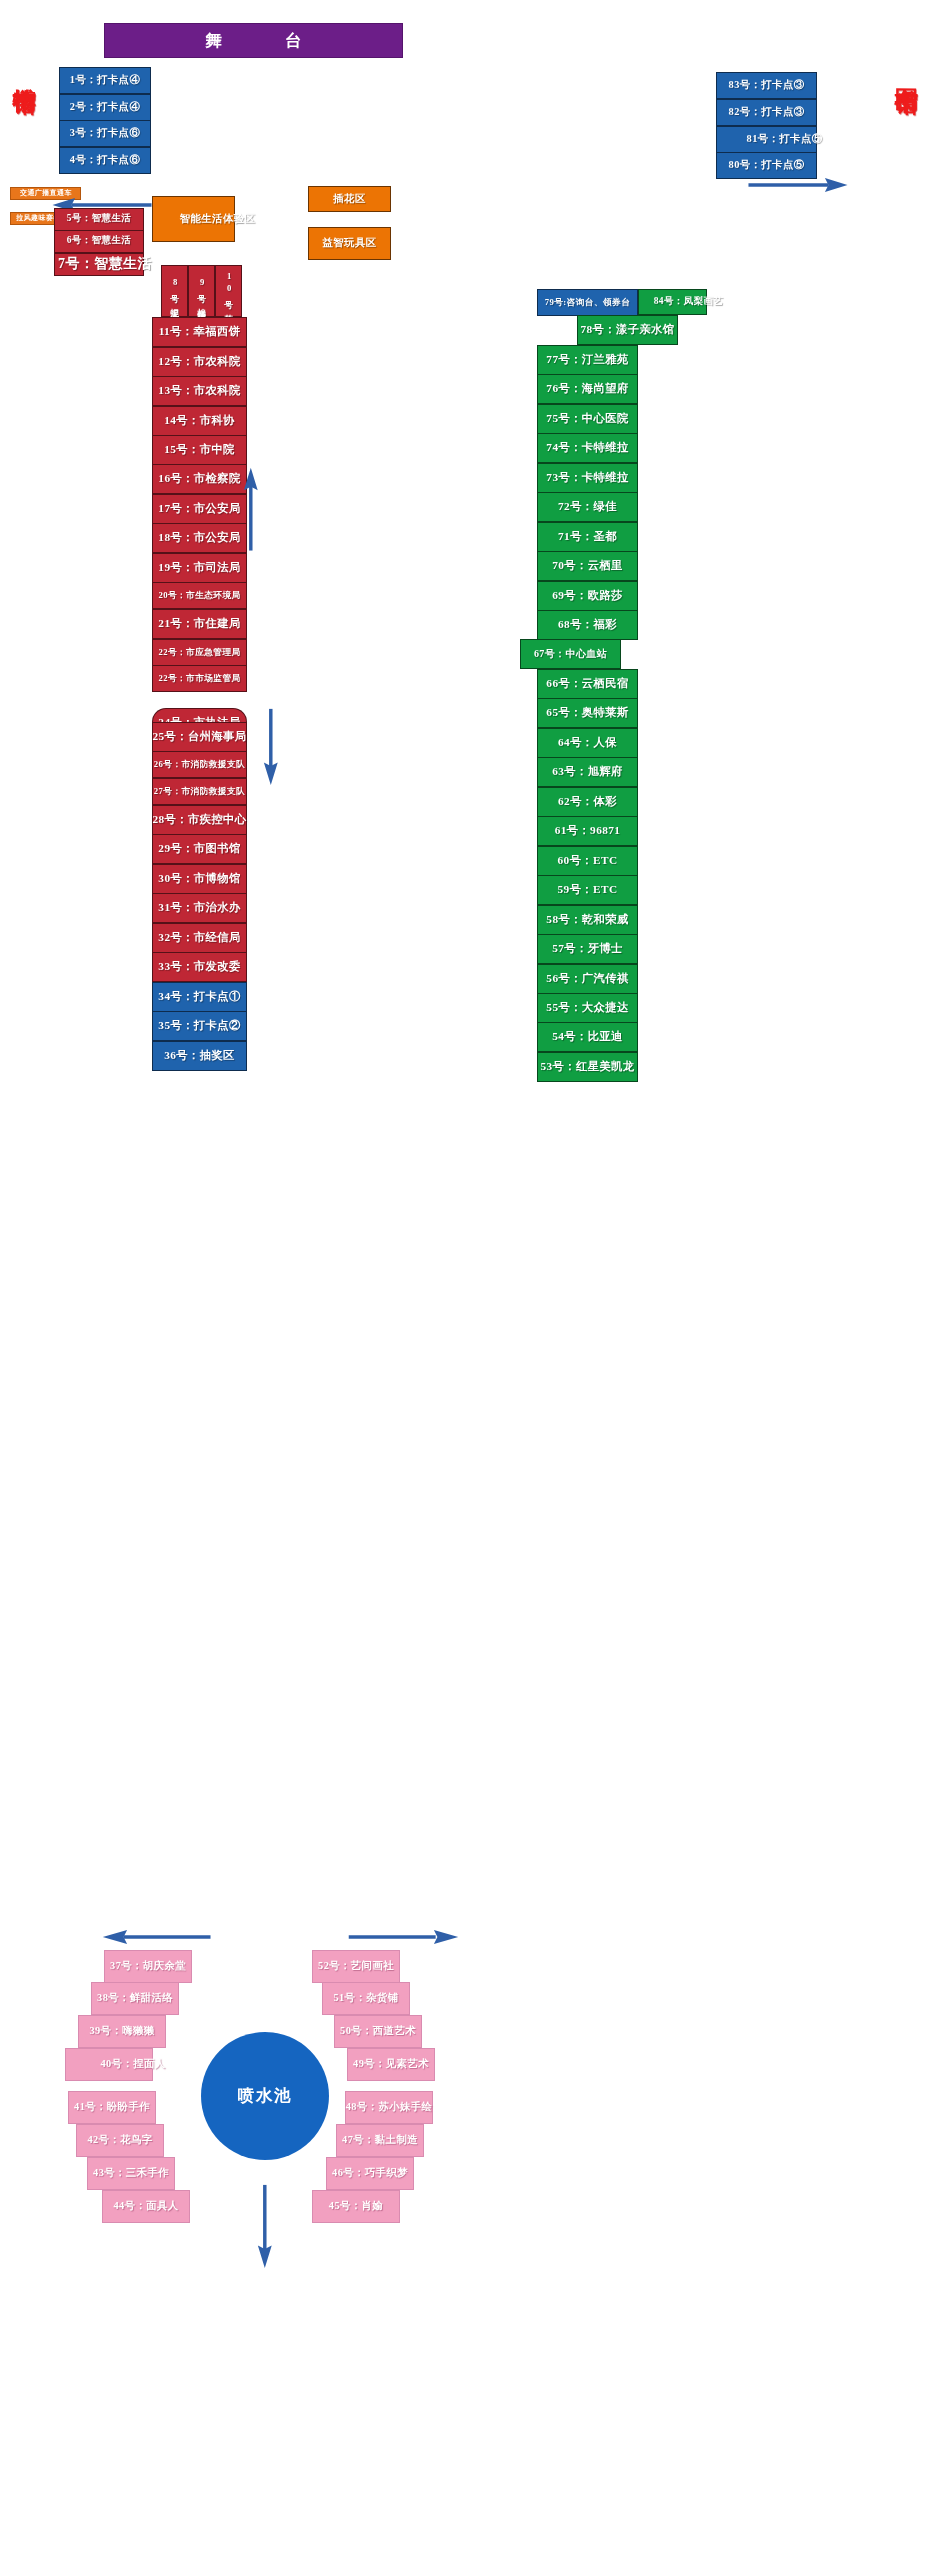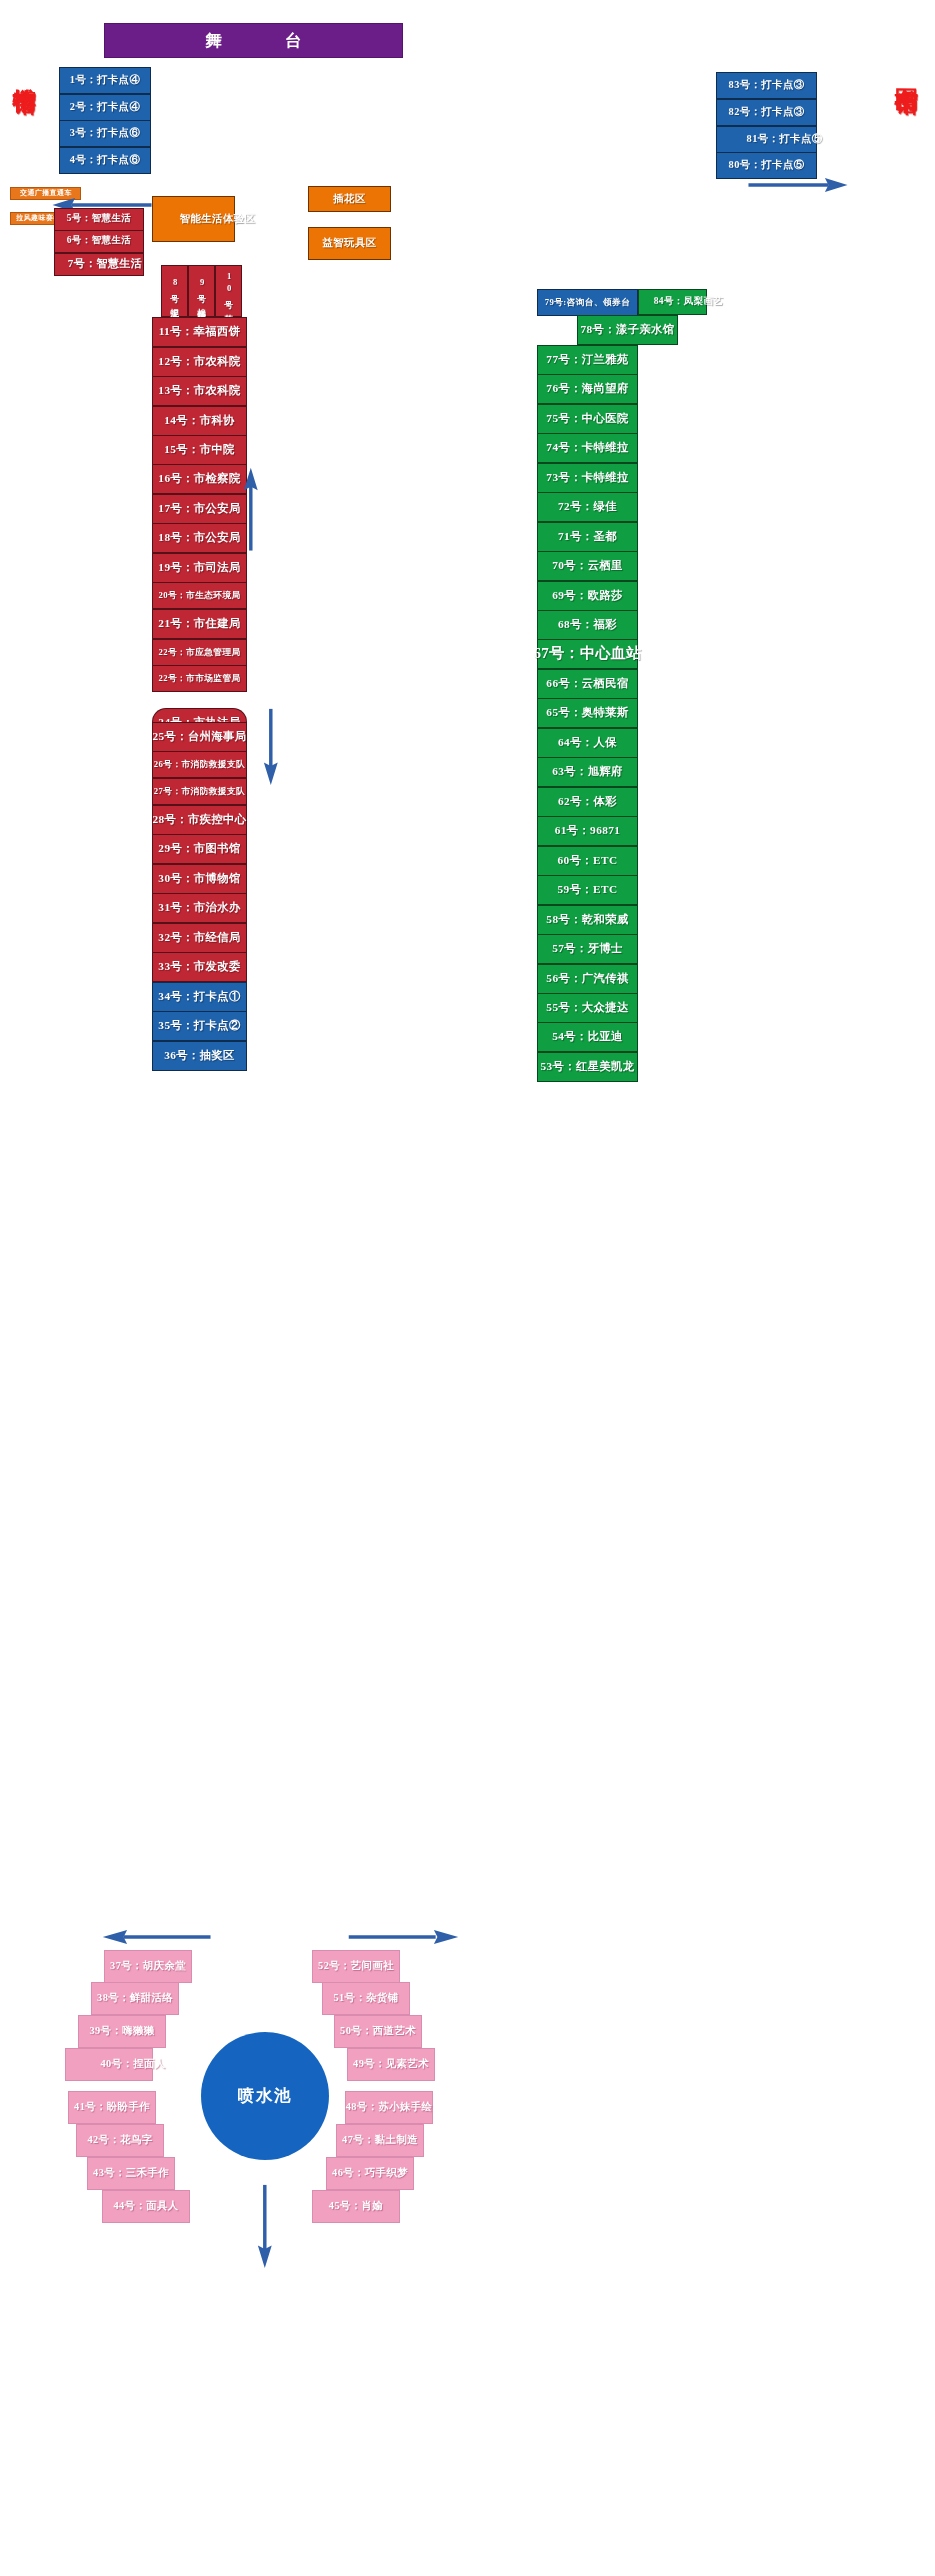--- a/index.html
+++ b/index.html
@@ -111,21 +111,21 @@
 
   <div class="arrow" style="left:49px; top:198px;">
     <svg width="106" height="14" viewBox="0 0 122 16">
       <path d="M118 8 L26 8" stroke="#2f5fa8" stroke-width="4" fill="none"></path>
       <path d="M4 8 L30 0 L26 8 L30 16 Z" fill="#2f5fa8"></path>
     </svg>
   </div>
 
   <div class="cell red" style="left:54px; top:208px; width:90px; height:22.5px; font-size:9.5px;">5号：智慧生活</div>
   <div class="cell red" style="left:54px; top:230px; width:90px; height:22.5px; font-size:9.5px;">6号：智慧生活</div>
-  <div class="cell red" style="left:54px; top:253px; width:90px; height:22.5px; font-size:11px;padding-left:12px;">7号：智慧生活</div>
+  <div class="cell red" style="left:54px; top:253px; width:90px; height:22.5px; font-size:14px;padding-left:12px;">7号：智慧生活</div>
 
   <div class="cell blue" style="left:716px; top:72px; width:101px; height:27px; font-size:10.4px;">83号：打卡点③</div>
   <div class="cell blue" style="left:716px; top:99px; width:101px; height:27px; font-size:10.4px;">82号：打卡点③</div>
   <div class="cell blue" style="left:716px; top:126px; width:101px; height:27px; font-size:10.4px;padding-left:36px;">81号：打卡点⑤</div>
   <div class="cell blue" style="left:716px; top:152px; width:101px; height:27px; font-size:10.4px;">80号：打卡点⑤</div>
 
   <div class="arrow" style="left:745px; top:178px;">
     <svg width="106" height="14" viewBox="0 0 122 16">
       <path d="M4 8 L96 8" stroke="#2f5fa8" stroke-width="4" fill="none"></path>
       <path d="M118 8 L92 0 L96 8 L92 16 Z" fill="#2f5fa8"></path>
@@ -181,21 +181,21 @@
       <div class="cell green" style="left: 537px; top: 345px; width: 101px; height: 29.5px; font-size: 11.3px;">77号：汀兰雅苑</div>
       <div class="cell green" style="left: 537px; top: 374px; width: 101px; height: 29.5px; font-size: 11.3px;">76号：海尚望府</div>
       <div class="cell green" style="left: 537px; top: 404px; width: 101px; height: 29.5px; font-size: 11.3px;">75号：中心医院</div>
       <div class="cell green" style="left: 537px; top: 433px; width: 101px; height: 29.5px; font-size: 11.3px;">74号：卡特维拉</div>
       <div class="cell green" style="left: 537px; top: 463px; width: 101px; height: 29.5px; font-size: 11.3px;">73号：卡特维拉</div>
       <div class="cell green" style="left: 537px; top: 492px; width: 101px; height: 29.5px; font-size: 11.3px;">72号：绿佳</div>
       <div class="cell green" style="left: 537px; top: 522px; width: 101px; height: 29.5px; font-size: 11.3px;">71号：圣都</div>
       <div class="cell green" style="left: 537px; top: 551px; width: 101px; height: 29.5px; font-size: 11.3px;">70号：云栖里</div>
       <div class="cell green" style="left: 537px; top: 581px; width: 101px; height: 29.5px; font-size: 11.3px;">69号：欧路莎</div>
       <div class="cell green" style="left: 537px; top: 610px; width: 101px; height: 29.5px; font-size: 11.3px;">68号：福彩</div>
-      <div class="cell green" style="left: 537px; top: 639px; width: 101px; height: 29.5px; font-size: 15px;">67号：中心血站</div>
+      <div class="cell green" style="left: 520px; top: 639px; width: 101px; height: 29.5px; font-size: 10px;">67号：中心血站</div>
       <div class="cell green" style="left: 537px; top: 669px; width: 101px; height: 29.5px; font-size: 11.3px;">66号：云栖民宿</div>
       <div class="cell green" style="left: 537px; top: 698px; width: 101px; height: 29.5px; font-size: 11.3px;">65号：奥特莱斯</div>
       <div class="cell green" style="left: 537px; top: 728px; width: 101px; height: 29.5px; font-size: 11.3px;">64号：人保</div>
       <div class="cell green" style="left: 537px; top: 757px; width: 101px; height: 29.5px; font-size: 11.3px;">63号：旭辉府</div>
       <div class="cell green" style="left: 537px; top: 787px; width: 101px; height: 29.5px; font-size: 11.3px;">62号：体彩</div>
       <div class="cell green" style="left: 537px; top: 816px; width: 101px; height: 29.5px; font-size: 11.3px;">61号：96871</div>
       <div class="cell green" style="left: 537px; top: 846px; width: 101px; height: 29.5px; font-size: 11.3px;">60号：ETC</div>
       <div class="cell green" style="left: 537px; top: 875px; width: 101px; height: 29.5px; font-size: 11.3px;">59号：ETC</div>
       <div class="cell green" style="left: 537px; top: 905px; width: 101px; height: 29.5px; font-size: 11.3px;">58号：乾和荣威</div>
       <div class="cell green" style="left: 537px; top: 934px; width: 101px; height: 29.5px; font-size: 11.3px;">57号：牙博士</div>

